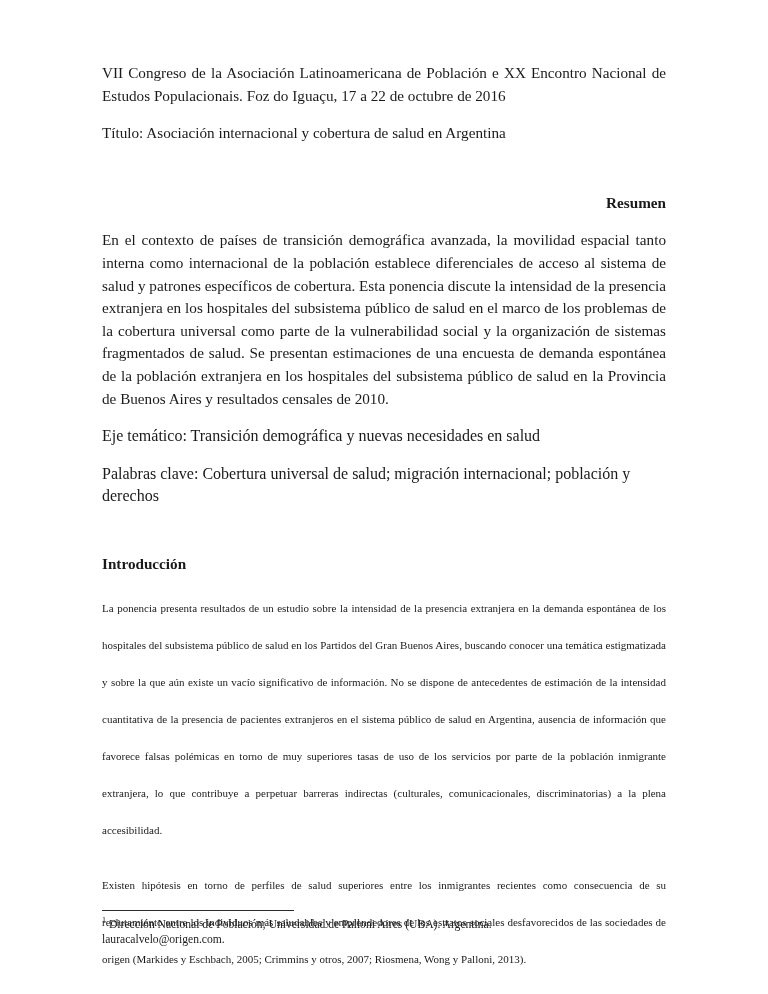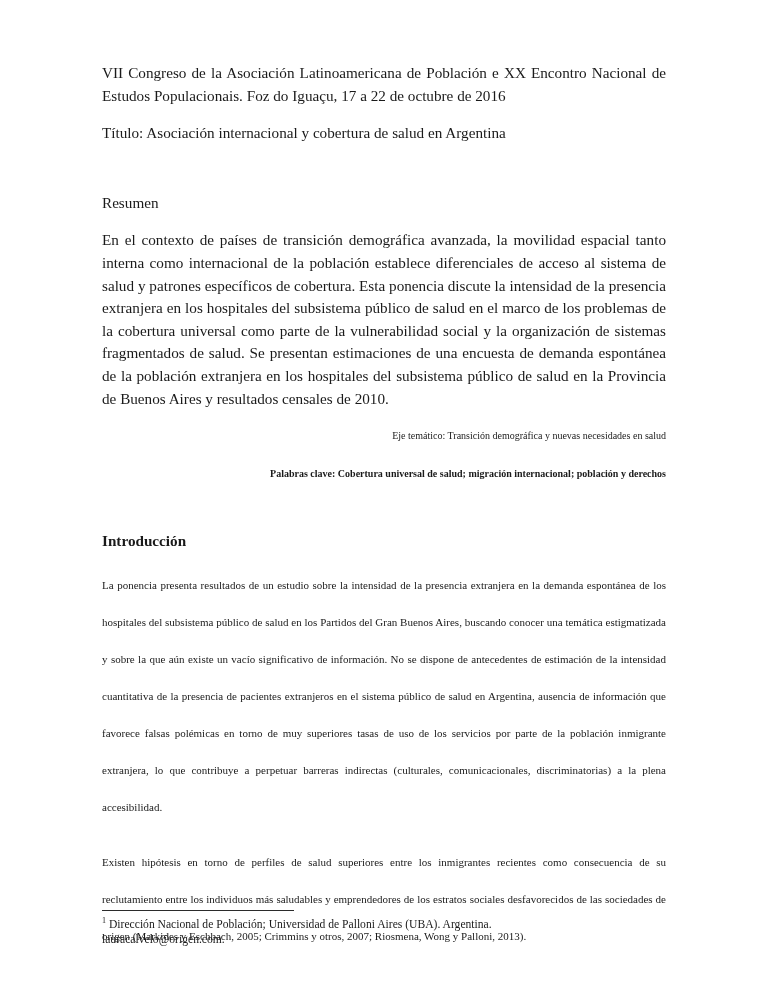--- a/index.html
+++ b/index.html
@@ -60,38 +60,37 @@
   }
 
   
   .abstract-section {
     margin-top: 47px;
   }
   .section-heading {
     margin: 0 0 15px 0;
     font-size: 15.2px;
     line-height: 22.6px;
-    font-weight: normal;
-    text-align: left;
+    font-weight: bold;
+    text-align: right;
   }
   .abstract-body {
     margin: 0;
     font-size: 15.2px;
     line-height: 22.6px;
     text-align: justify;
     text-justify: inter-word;
   }
   .meta-line {
     margin: 15px 0 0 0;
-    font-size: 10px;
+    font-size: 16px;
     line-height: 22.6px;
-    text-align: right;
+    text-align: left;
   }
   .meta-line.keywords {
-    font-weight: bold;
   }
 
   
   .intro-section {
     margin-top: 45px;
   }
   .intro-heading {
     margin: 16px 0 14px 0;
     font-size: 15.2px;
     line-height: 22.6px;

